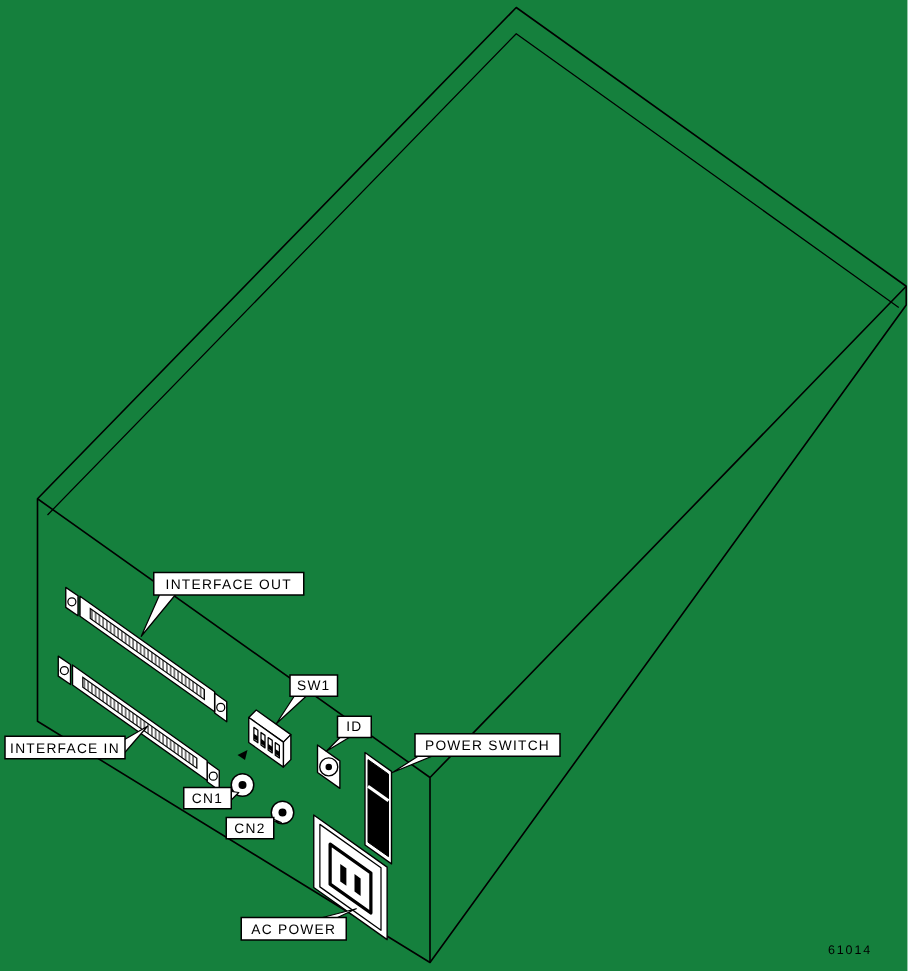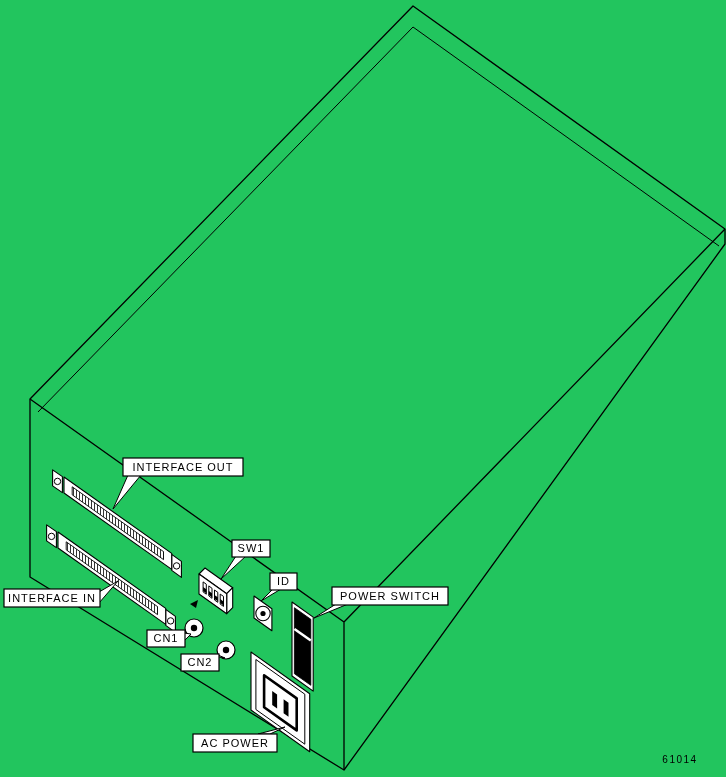--- a/index.html
+++ b/index.html
@@ -4,21 +4,21 @@
 <style>
   html, body {
     margin: 0;
     padding: 0;
     background: #ffffff;
   }
   .stage {
     width: 726px;
     height: 777px;
     position: relative;
-    background: #22c55e;
+    background: #15803d;
     overflow: hidden;
   }
   svg { display: block; }
   text {
     font-family: "Liberation Sans", sans-serif;
     fill: #000000;
   }
   .callout-text {
     font-size: 11px;
     letter-spacing: 1px;

